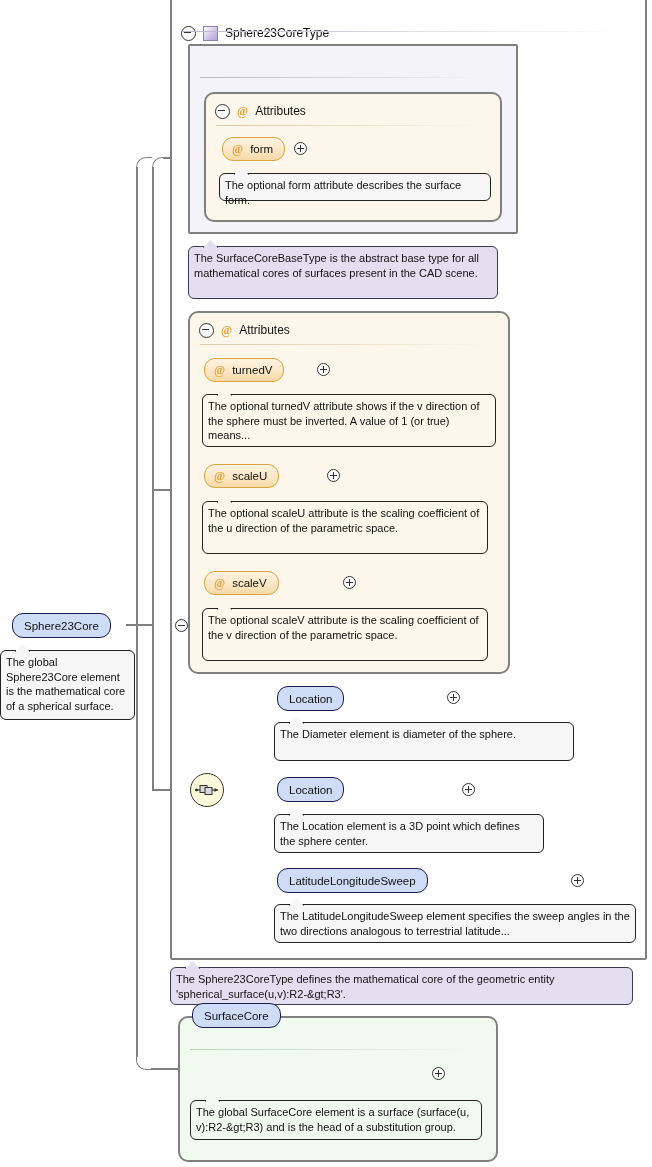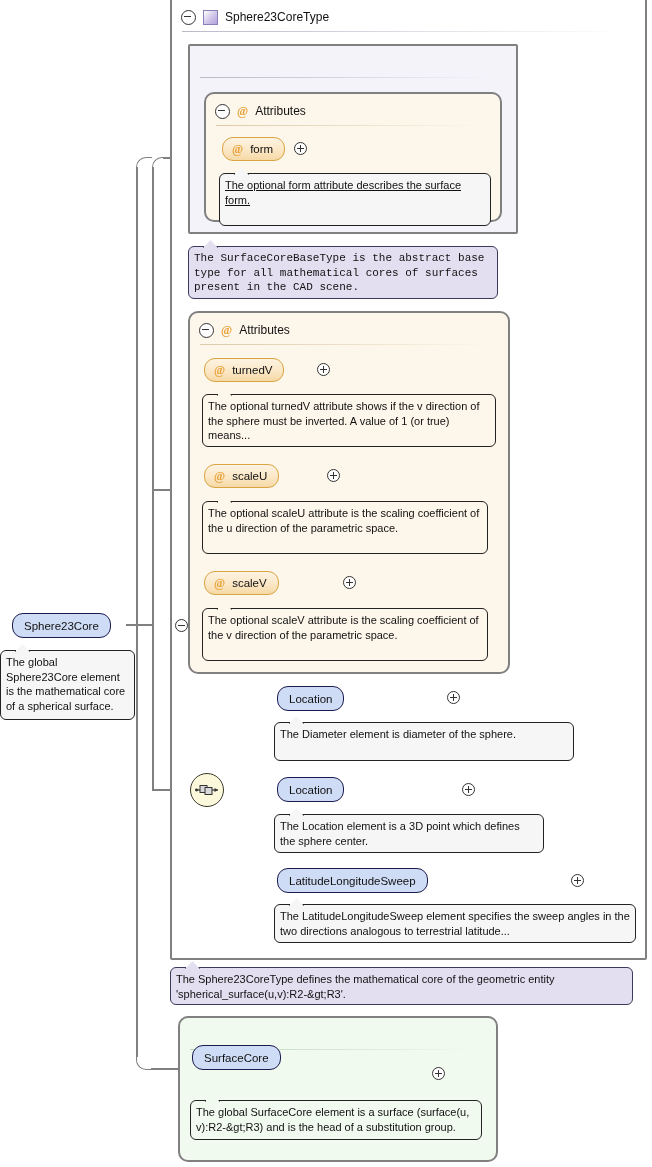--- a/index.html
+++ b/index.html
@@ -142,21 +142,21 @@
   <div class="ln lnv abs" style="left:260px;top:789px;height:92px;"></div>
   <div class="curve c-tl abs" style="left:260px;top:697px;width:14px;height:12px;"></div>
   <div class="ln lnh abs" style="left:273px;top:697px;width:7px;"></div>
   <div class="ln lnh abs" style="left:260px;top:789px;width:20px;"></div>
   <div class="curve c-bl abs" style="left:260px;top:869px;width:14px;height:12px;"></div>
   <div class="ln lnh abs" style="left:273px;top:879px;width:7px;"></div>
 </div>
 
 
 <div class="ctr" style="left:170px;top:-4px;width:477px;height:964px;background:#ffffff;">
-  <div class="ctr-hdr" style="top:4px;">
+  <div class="ctr-hdr" style="top:20px;">
     <span class="pm"></span>
     <span class="swatch"></span>
     <span>Sphere23CoreType</span>
   </div>
   <div class="ctr-rule" style="top:33px;width:440px;background:linear-gradient(to right,#b9b9c9,#ffffff);"></div>
 </div>
 
 
 <div class="ctr" style="left:188px;top:44px;width:330px;height:190px;background:#f5f3fa;">
   <div class="ctr-rule" style="top:31px;width:295px;background:linear-gradient(to right,#b9b9c9,#f5f3fa);"></div>
@@ -171,26 +171,26 @@
   </div>
   <div class="ctr-rule" style="top:31px;width:265px;background:linear-gradient(to right,#dcc9a8,#fdf6ea);"></div>
 </div>
 
 <div class="attrnode" style="left:222px;top:137px;">
   <span class="at">@</span>
   <span>form</span>
 </div>
 <span class="pm plus abs" style="left:294px;top:141px;"></span>
 
-<div class="doc tip" style="left:219px;top:173px;width:272px;height:53px;text-decoration:underline;">
+<div class="doc tip" style="left:219px;top:173px;width:272px;height:28px;">
   <span>The optional form attribute describes the surface form.</span>
 </div>
 
 
-<div class="doc tip lilac" style="left:188px;top:246px;width:310px;height:53px;font-family:Liberation Mono, monospace;">
+<div class="doc tip lilac" style="left:188px;top:246px;width:310px;height:53px;">
   <span>The SurfaceCoreBaseType is the abstract base type for all mathematical cores of surfaces present in the CAD scene.</span>
 </div>
 
 
 <div class="ctr rounded" style="left:188px;top:311px;width:322px;height:363px;background:#fdf6ea;">
   <div class="ctr-hdr" style="top:2px;">
     <span class="pm"></span>
     <span class="at">@</span>
     <span>Attributes</span>
   </div>
@@ -280,21 +280,21 @@
 
 <div class="doc tip lilac" style="left:170px;top:967px;width:463px;height:38px;">
   <span>The Sphere23CoreType defines the mathematical core of the geometric entity 'spherical_surface(u,v):R2-&amp;gt;R3'.</span>
 </div>
 
 
 <div class="ctr rounded" style="left:178px;top:1016px;width:320px;height:146px;background:#f1faef;">
   <div class="ctr-rule" style="top:31px;width:286px;background:linear-gradient(to right,#bcd4bc,#f1faef);"></div>
 </div>
 
-<div class="elnode" style="left:192px;top:1003px;margin-top:42px;">
+<div class="elnode" style="left:192px;top:1003px;">
   <span>SurfaceCore</span>
 </div>
 <span class="pm plus abs" style="left:287px;top:1066px;"></span>
 <div class="doc tip mint" style="left:190px;top:1100px;width:292px;height:40px;">
   <span>The global SurfaceCore element is a surface (surface(u, v):R2-&amp;gt;R3) and is the head of a substitution group.</span>
 </div>
 
 
 
 

